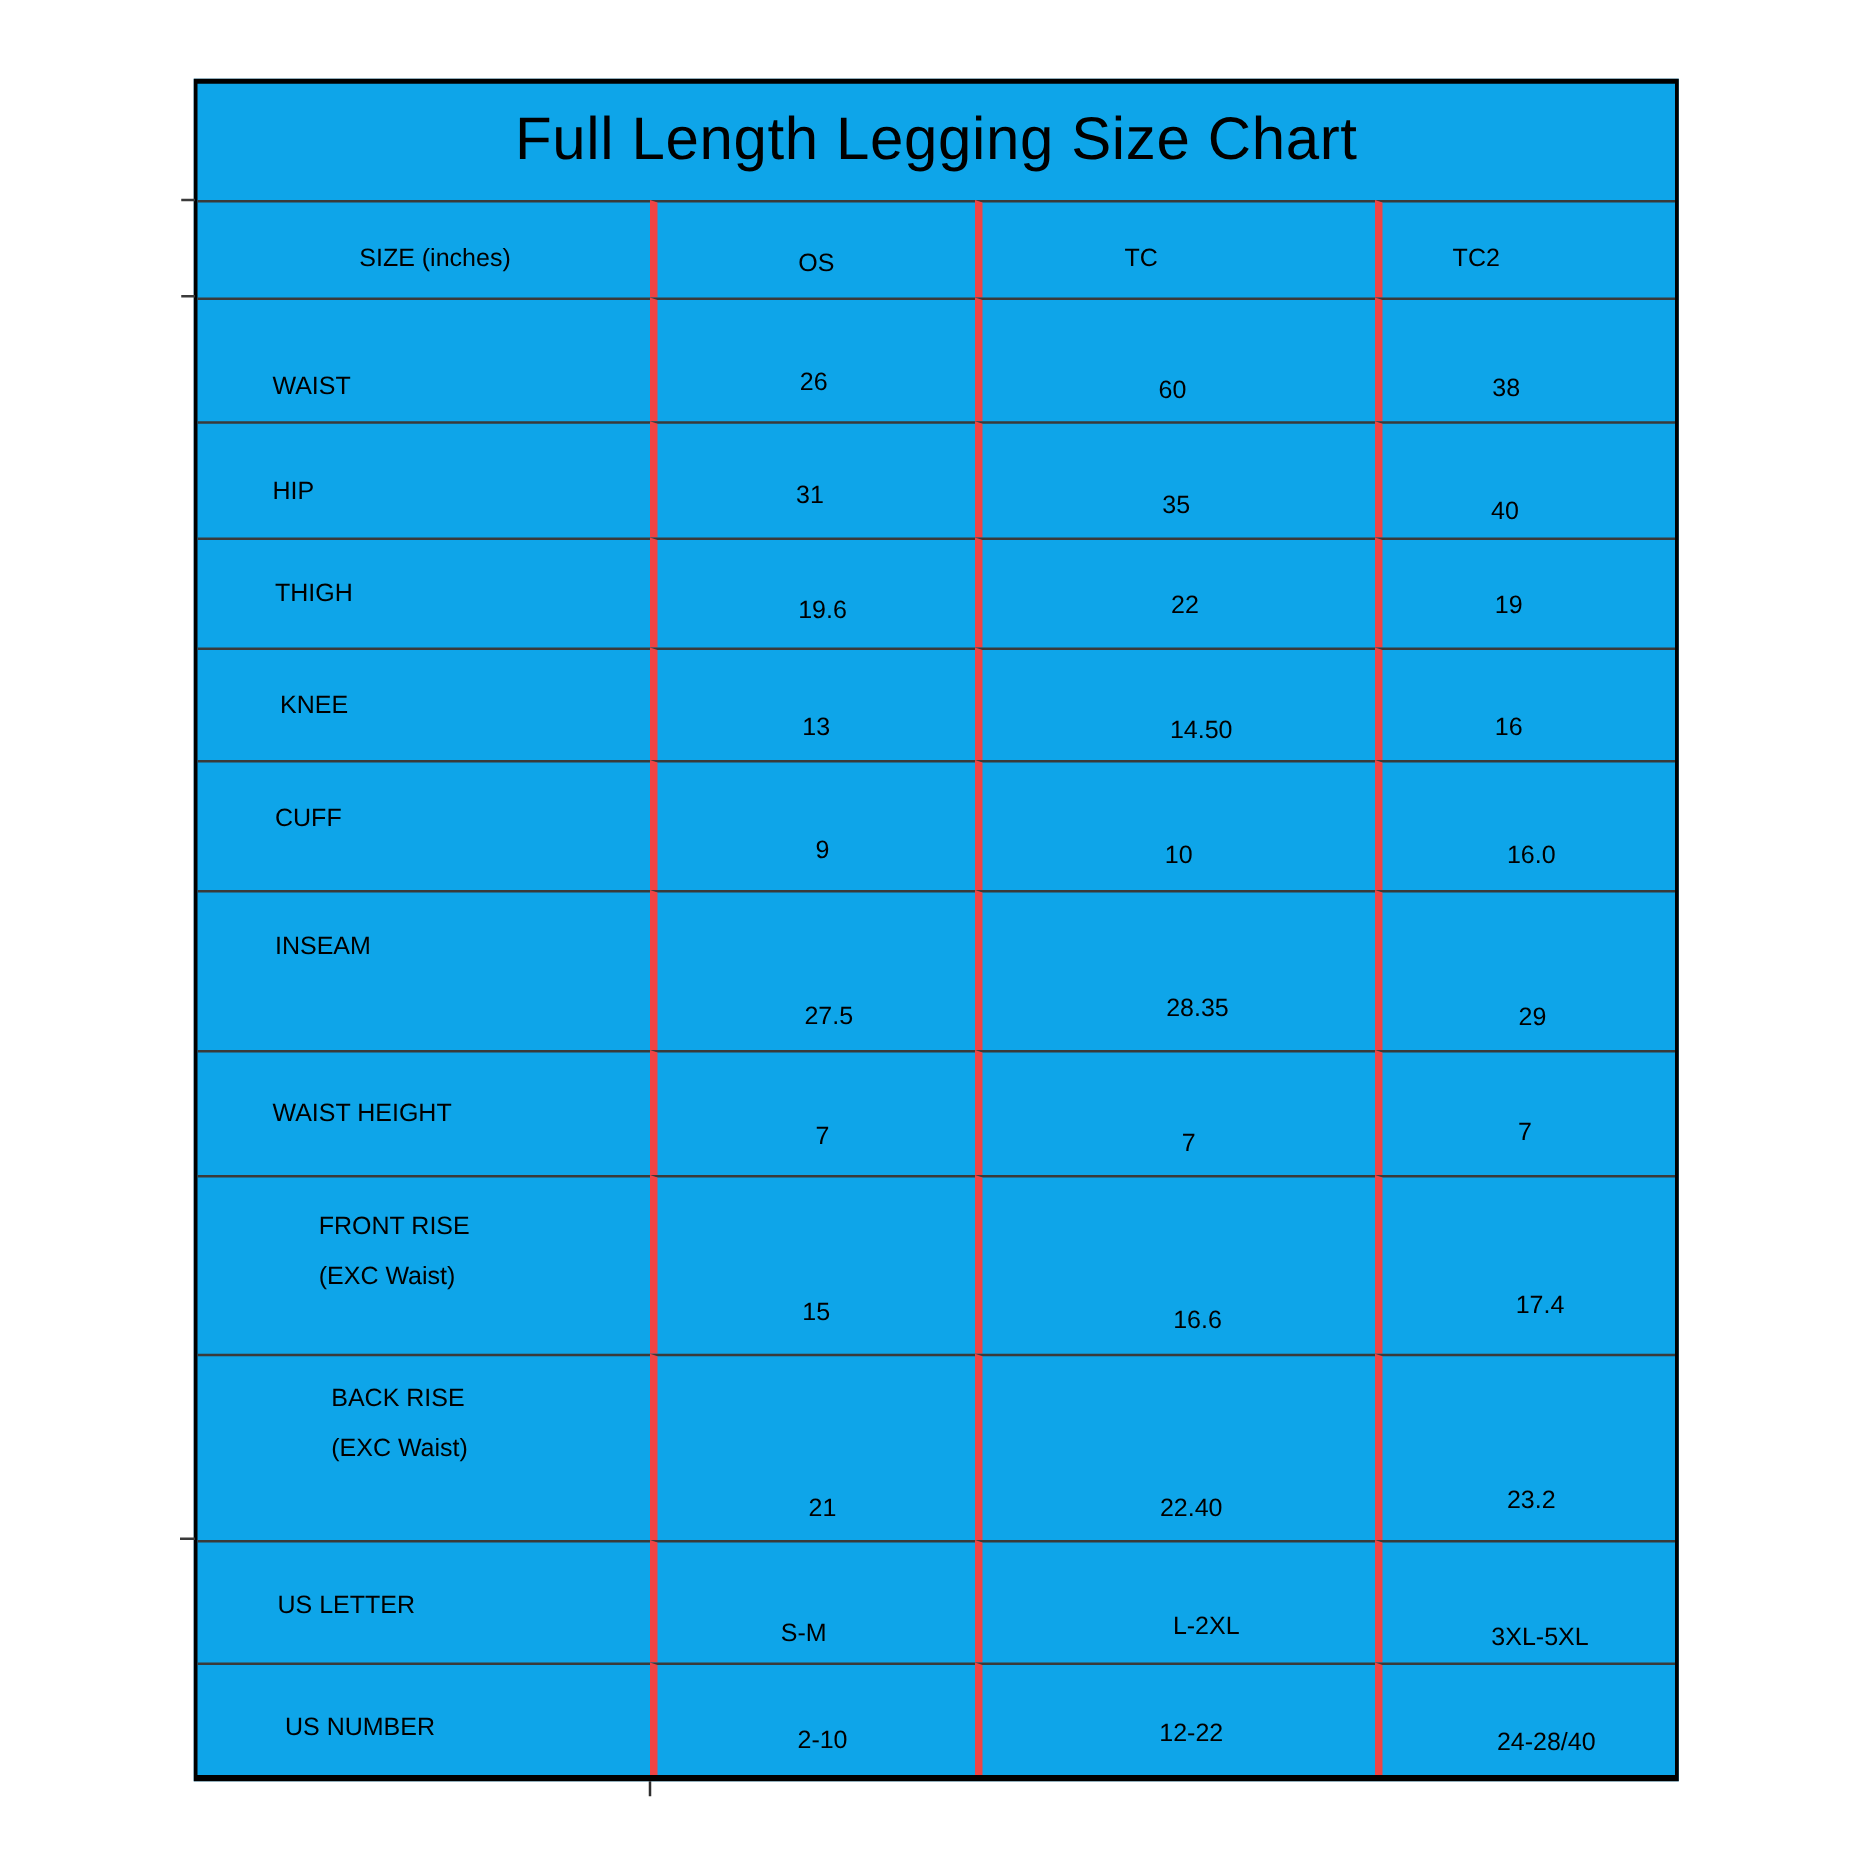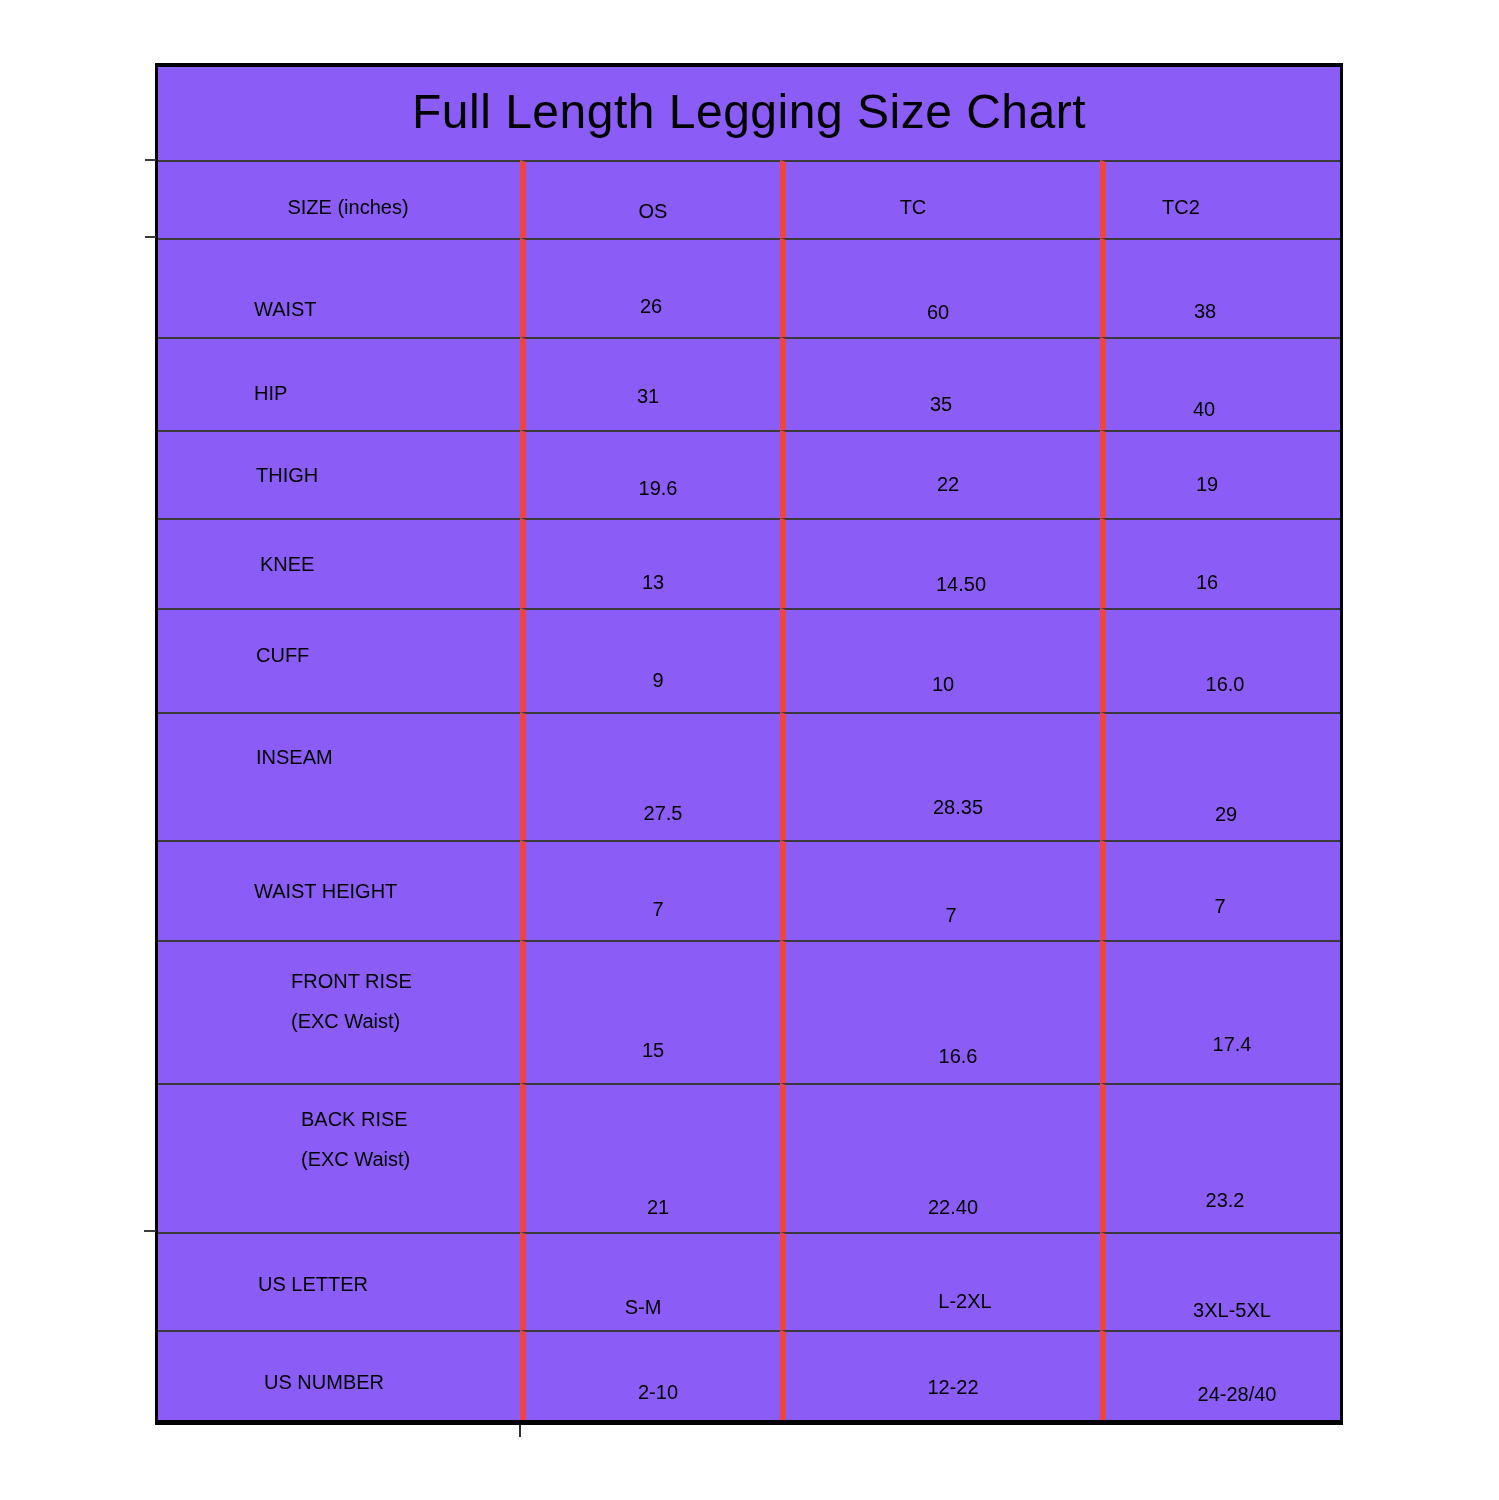--- a/index.html
+++ b/index.html
@@ -12,21 +12,21 @@
     overflow:hidden;
   }
   .page{position:absolute;left:0;top:0;width:1499px;height:1500px;}
   .chart{
     position:absolute;left:155px;top:63px;
     width:1188px;height:1362px;
     box-sizing:border-box;
     border:3px solid #000;
     border-top-width:4px;
     border-bottom-width:5px;
-    background:#8b5cf6;
+    background:#0ea5e9;
     display:grid;
     grid-template-columns:362px 260px 320px 1fr;
     grid-template-rows:93px 78px 99px 93px 88px 90px 104px 128px 100px 143px 149px 98px 1fr;
   }
   .cell{
     position:relative;
     display:flex;
     align-items:center;
     box-sizing:border-box;
     font-size:20px;
@@ -35,21 +35,21 @@
   }
   .cell.bt{border-top:2px solid #3a3a3a;}
   .cell.bl{border-left:6px solid #ef4444;}
   .title-cell{
     grid-column:1 / -1;
     justify-content:center;
     font-size:48px;
     letter-spacing:0.5px;
   }
   .val,.hdr{justify-content:center;}
-  .lbl{justify-content:flex-start;padding-left:96px;}
+  .lbl{justify-content:flex-start;padding-left:60px;}
   .tx{display:inline-block;transform:translate(var(--dx,0px),var(--dy,0px));}
   .two{line-height:40px;}
   .two > span{display:block;margin-left:37px;}
   .stub{position:absolute;background:#3a3a3a;}
   .stub.v{background:#2e2e2e;}
 </style>
 </head>
 <body>
 
 <div class="page">

